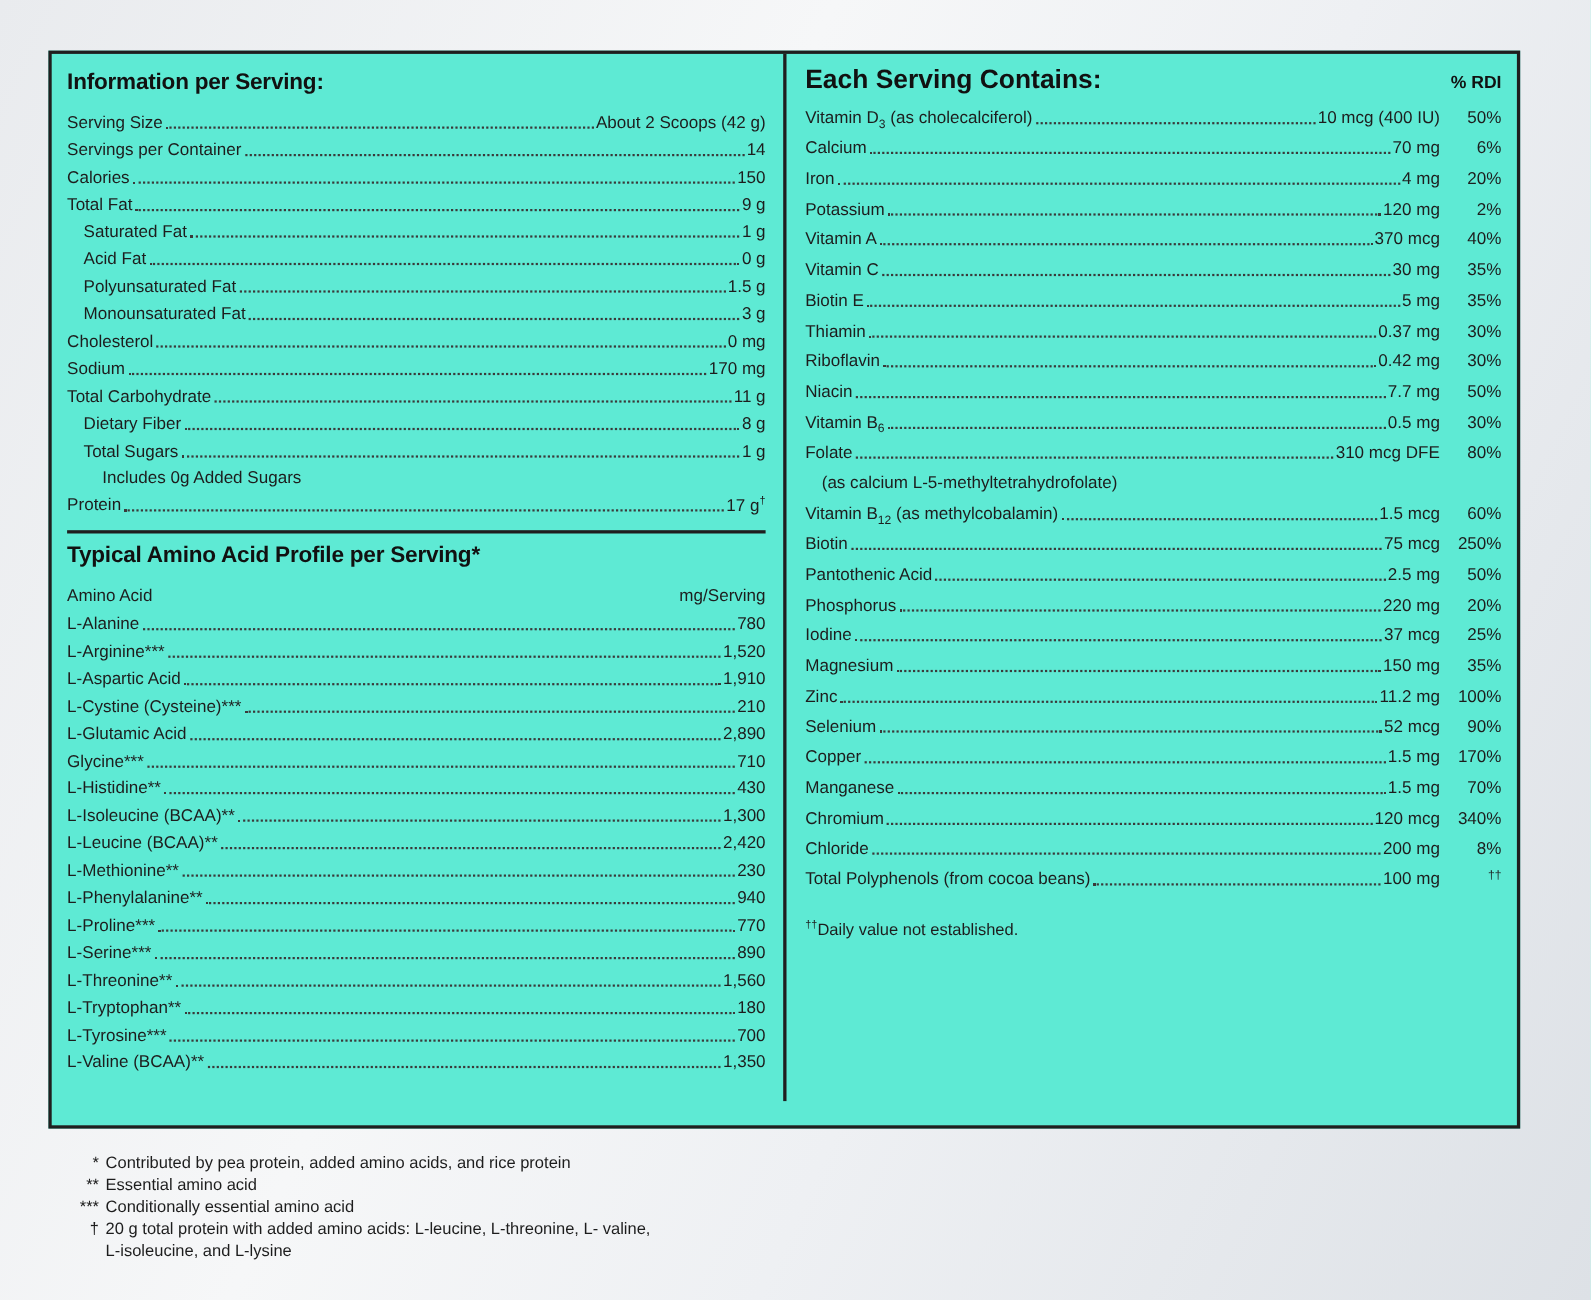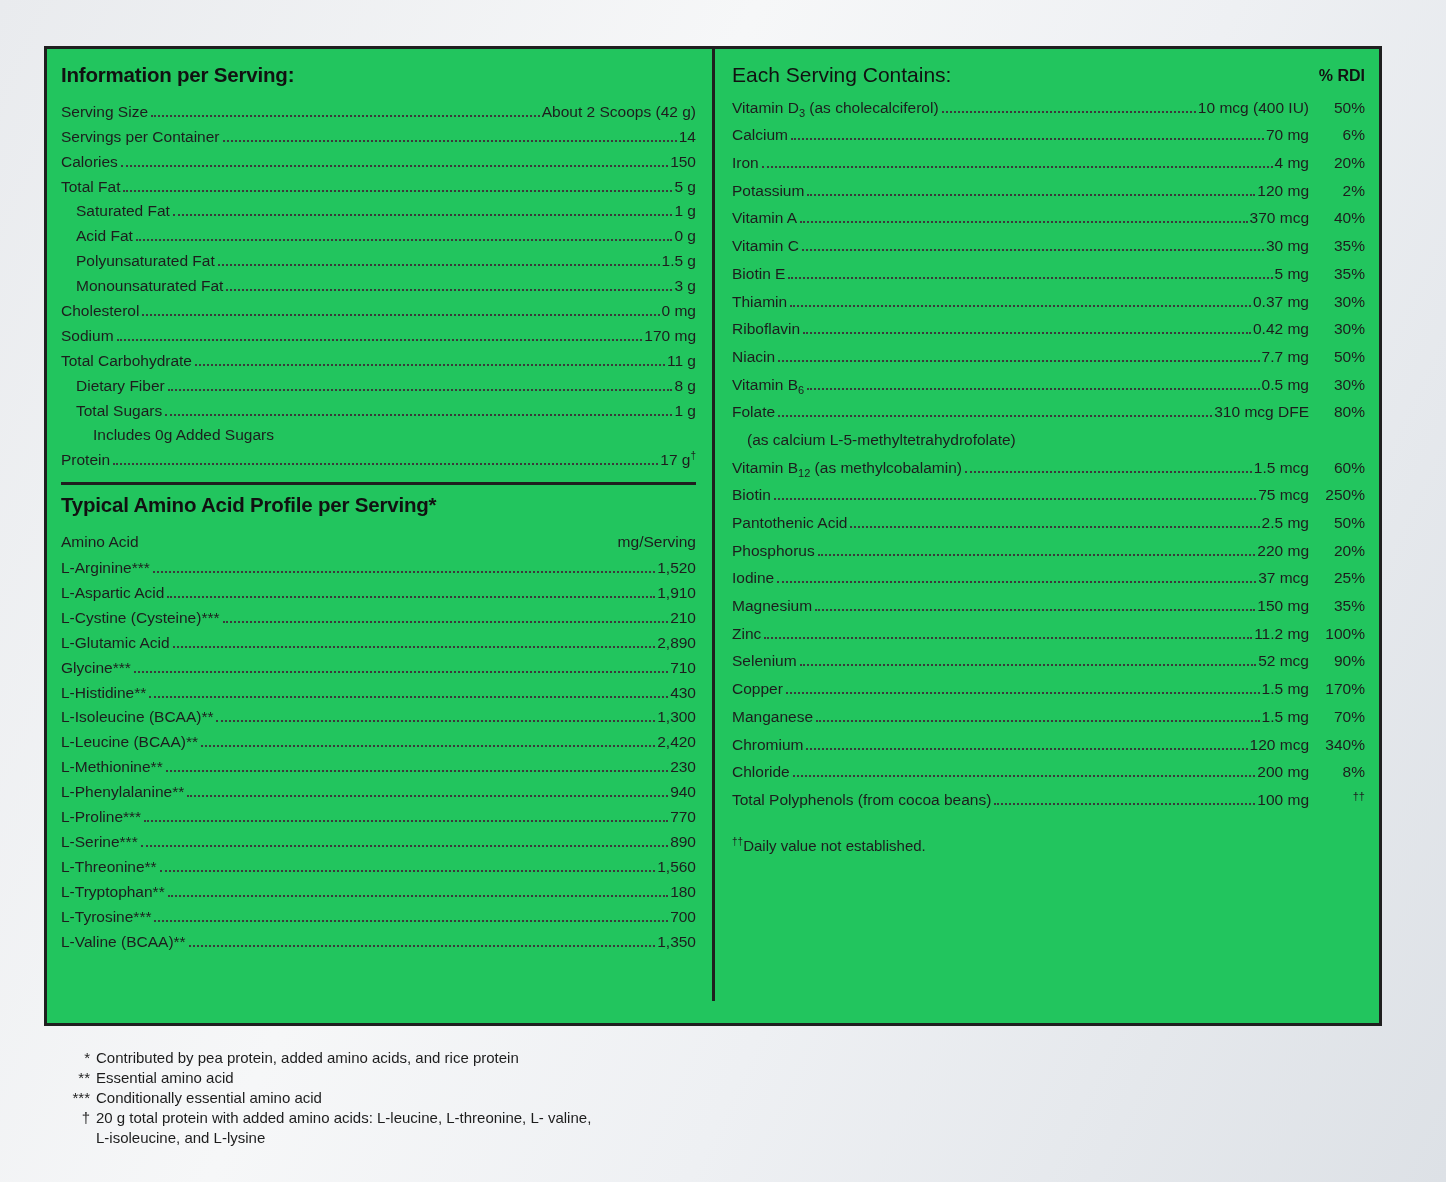--- a/index.html
+++ b/index.html
@@ -9,21 +9,21 @@
     font-family: "Liberation Sans", sans-serif;
     color: #1d1d1d;
     background: linear-gradient(115deg, #e9ebee 0%, #f6f7f8 38%, #eef0f3 62%, #dde1e6 100%);
     position: relative;
     overflow: hidden;
   }
   .panel {
     position: absolute;
     left: 44px; top: 46px;
     width: 1338px; height: 980px;
-    background: #22c55e;
+    background: #5eead4;
     border: 3px solid #1f1f1f;
     display: flex;
   }
   .col-left {
     width: 665px;
     padding: 8px 16px 0 14px;
     flex: 0 0 665px;
   }
   .vdivider {
     width: 3px;
@@ -67,21 +67,21 @@
   }
   .colhead {
     margin-bottom: 1px;
   }
   .subhead {
     display: flex;
     align-items: flex-end;
     height: 30px;
     margin-bottom: 2px;
   }
-  .subhead .sub-title { font-size: 21px; font-weight: normal; color:#111; }
+  .subhead .sub-title { font-size: 24px; font-weight: bold; color:#111; }
   .subhead .fillspace { flex: 1; }
   .pct {
     flex: 0 0 56px;
     text-align: right;
   }
   .pct-head {
     flex: 0 0 56px;
     text-align: right;
     font-size: 16px;
     font-weight: bold;
@@ -128,21 +128,21 @@
             <span class="val"><span>14</span></span>
           </div>
           <div class="row">
             <span class="lbl">Calories</span>
             <span class="dots"></span>
             <span class="val"><span>150</span></span>
           </div>
           <div class="row">
             <span class="lbl">Total Fat</span>
             <span class="dots"></span>
-            <span class="val"><span>5 g</span></span>
+            <span class="val"><span>9 g</span></span>
           </div>
           <div class="row indent-1">
             <span class="lbl">Saturated Fat</span>
             <span class="dots"></span>
             <span class="val"><span>1 g</span></span>
           </div>
           <div class="row indent-1">
             <span class="lbl">Acid Fat</span>
             <span class="dots"></span>
             <span class="val"><span>0 g</span></span>
@@ -194,20 +194,25 @@
     </section>
     <div class="hdivider"></div>
     <section>
       <h2 class="sec-title">Typical Amino Acid Profile per Serving*</h2>
       <div class="row colhead">
         <span class="lbl">Amino Acid</span>
         <span style="flex:1"></span>
         <span class="val">mg/Serving</span>
       </div>
       <div id="amino-rows">
+          <div class="row">
+            <span class="lbl">L-Alanine</span>
+            <span class="dots"></span>
+            <span class="val">780</span>
+          </div>
           <div class="row">
             <span class="lbl">L-Arginine***</span>
             <span class="dots"></span>
             <span class="val">1,520</span>
           </div>
           <div class="row">
             <span class="lbl">L-Aspartic Acid</span>
             <span class="dots"></span>
             <span class="val">1,910</span>
           </div>

